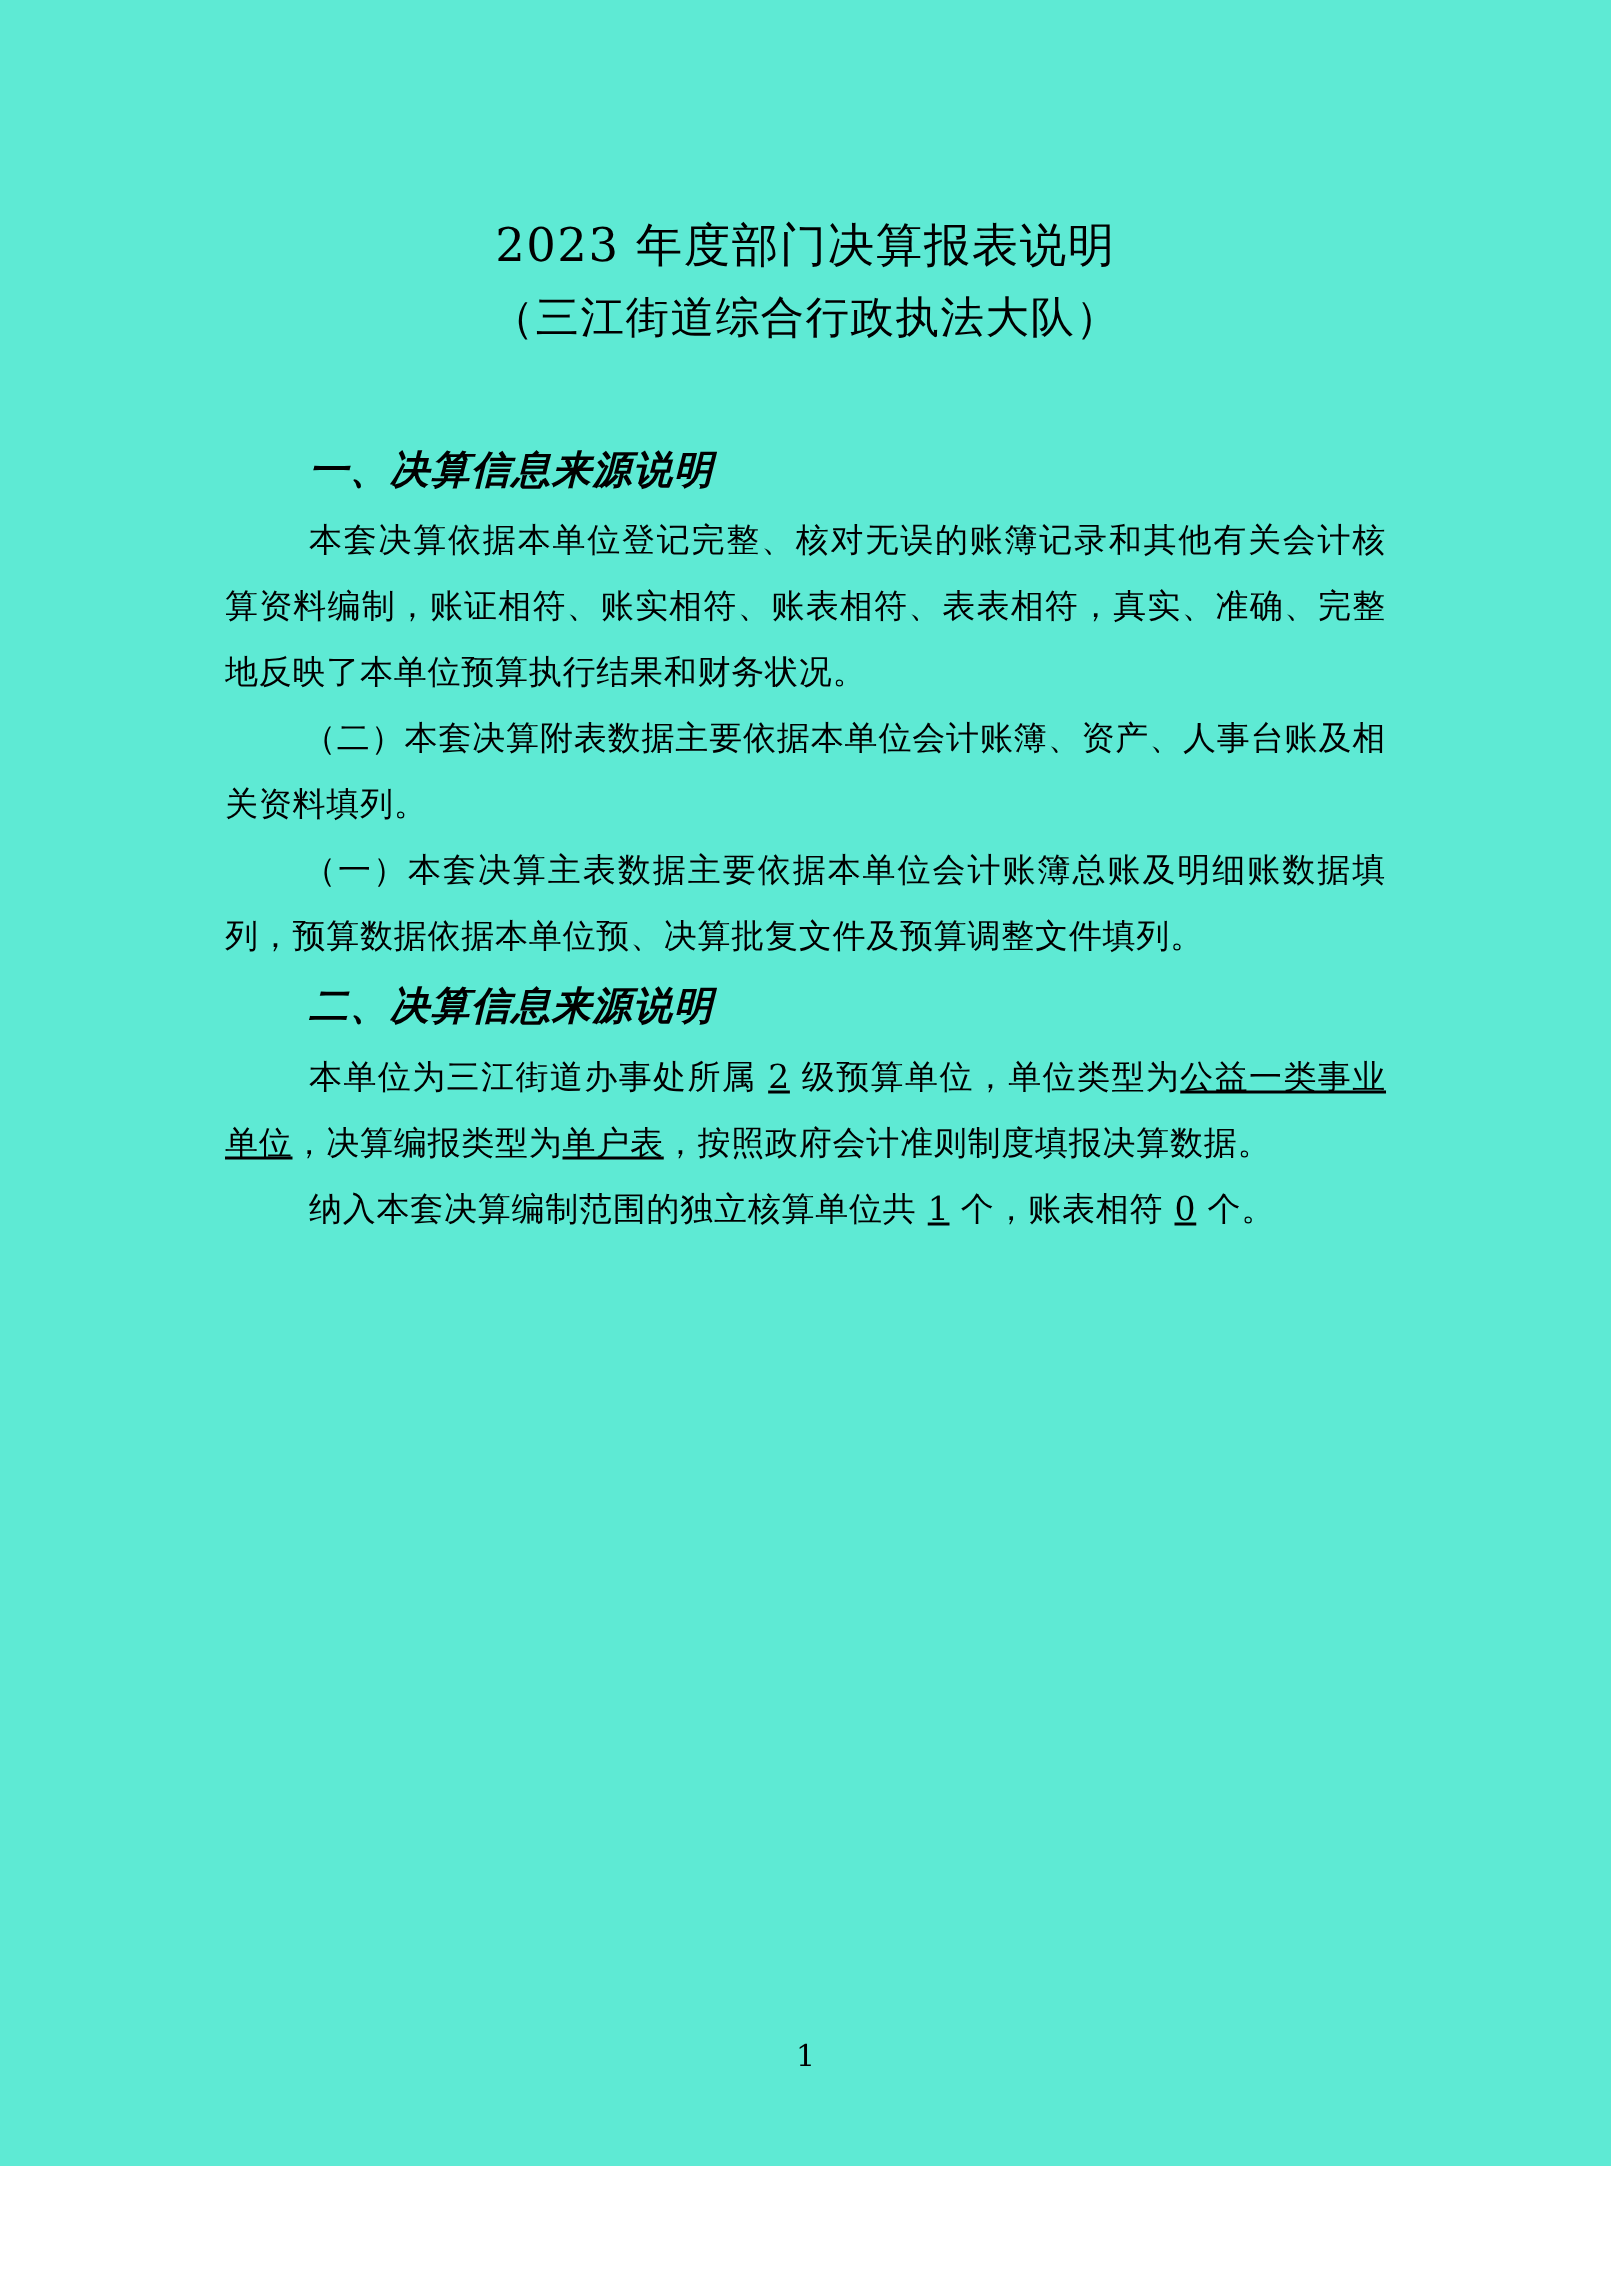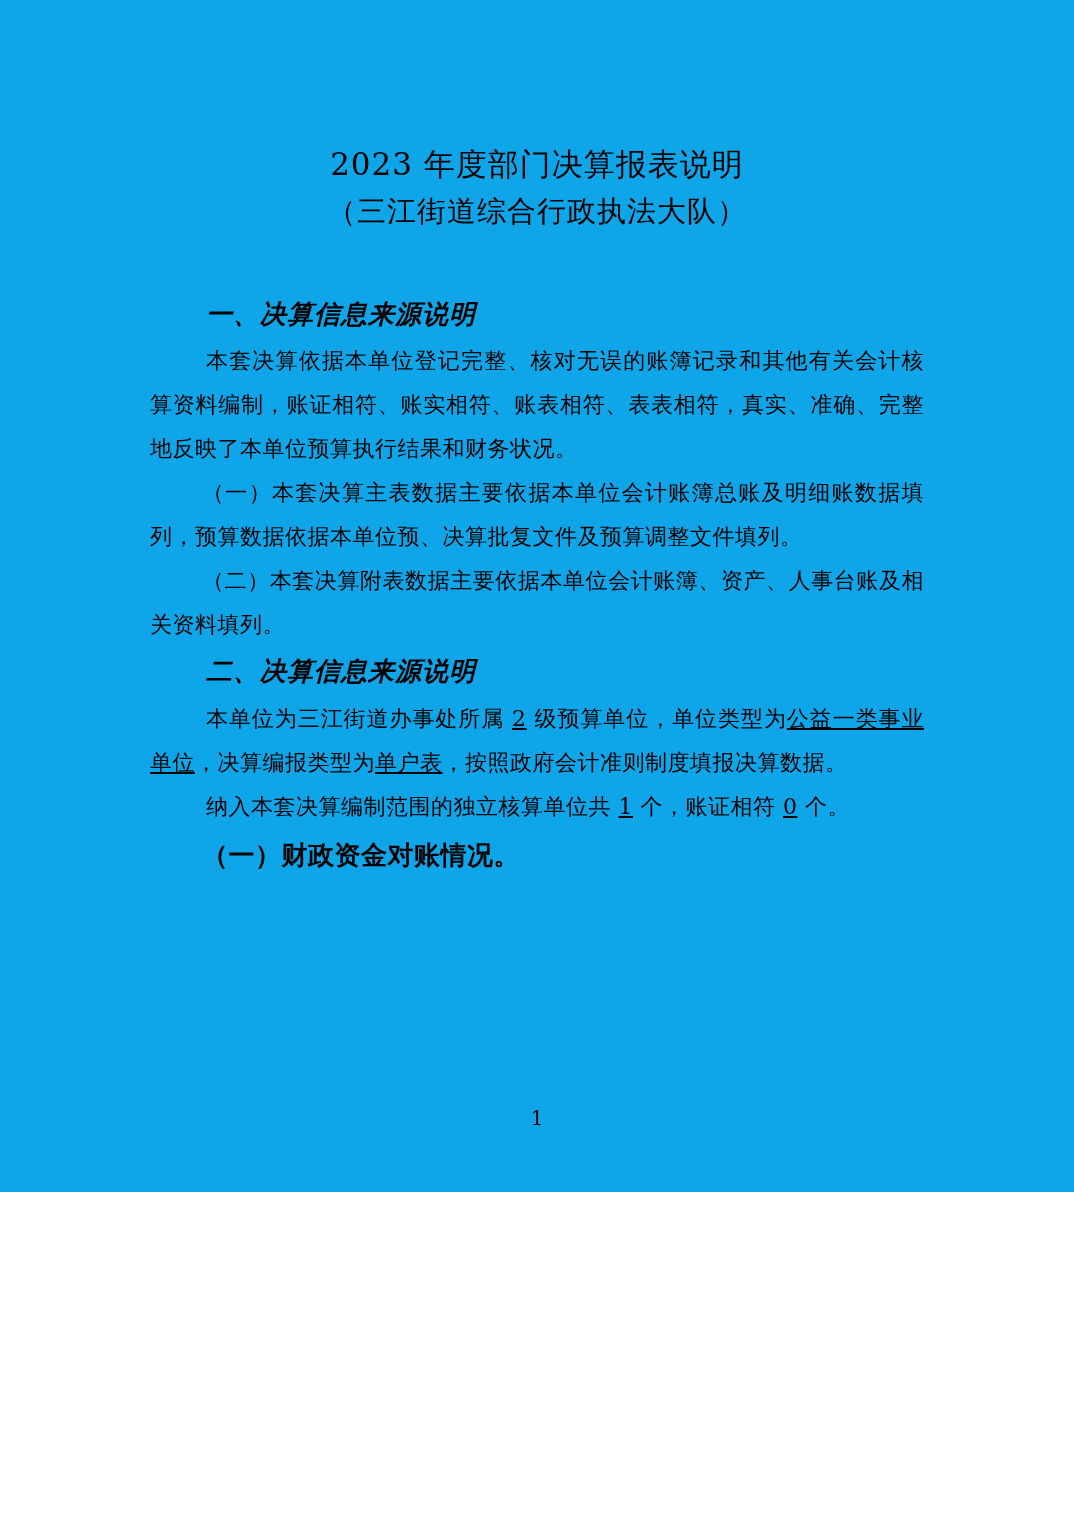--- a/index.html
+++ b/index.html
@@ -7,23 +7,23 @@
     padding: 0;
     background: #ffffff;
   }
   body {
     font-family: "DejaVu Serif", "Liberation Serif", serif;
     color: #000000;
   }
   .page {
     position: relative;
     width: 1074px;
-    height: 1192px;
+    height: 1444px;
     margin: 0 auto;
-    background: #0ea5e9;
+    background: #5eead4;
     box-sizing: border-box;
     padding: 140px 150px 60px 150px;
     overflow: hidden;
   }
   .doc-title {
     text-align: center;
     font-size: 31px;
     line-height: 1.55;
     font-family: "DejaVu Serif", "Liberation Serif", serif;
     letter-spacing: 1px;
@@ -82,27 +82,26 @@
 
 <div class="page">
 
   <div class="doc-title">2023 年度部门决算报表说明</div>
   <div class="doc-subtitle">（三江街道综合行政执法大队）</div>
 
   <div class="gap-after-title"></div>
 
   <div class="section-heading">一、决算信息来源说明</div>
   <div class="para">本套决算依据本单位登记完整、核对无误的账簿记录和其他有关会计核算资料编制，账证相符、账实相符、账表相符、表表相符，真实、准确、完整地反映了本单位预算执行结果和财务状况。</div>
+  <div class="para sub">（二）本套决算附表数据主要依据本单位会计账簿、资产、人事台账及相关资料填列。</div>
   <div class="para sub">（一）本套决算主表数据主要依据本单位会计账簿总账及明细账数据填列，预算数据依据本单位预、决算批复文件及预算调整文件填列。</div>
-  <div class="para sub">（二）本套决算附表数据主要依据本单位会计账簿、资产、人事台账及相关资料填列。</div>
 
   <div class="section-heading">二、决算信息来源说明</div>
   <div class="para">
     <span>本单位为三江街道办事处所属 </span><span class="u">2</span><span> 级预算单位，单位类型为</span><span class="u">公益一类事业单位</span><span>，决算编报类型为</span><span class="u">单户表</span><span>，按照政府会计准则制度填报决算数据。</span>
   </div>
   <div class="para">
-    <span>纳入本套决算编制范围的独立核算单位共 </span><span class="u">1</span><span> 个，账证相符 </span><span class="u">0</span><span> 个。</span>
+    <span>纳入本套决算编制范围的独立核算单位共 </span><span class="u">1</span><span> 个，账表相符 </span><span class="u">0</span><span> 个。</span>
   </div>
 
-  <div class="subheading-bold">（一）财政资金对账情况。</div>
 
   <div class="page-number">1</div>
 </div>
 
 </body></html>

